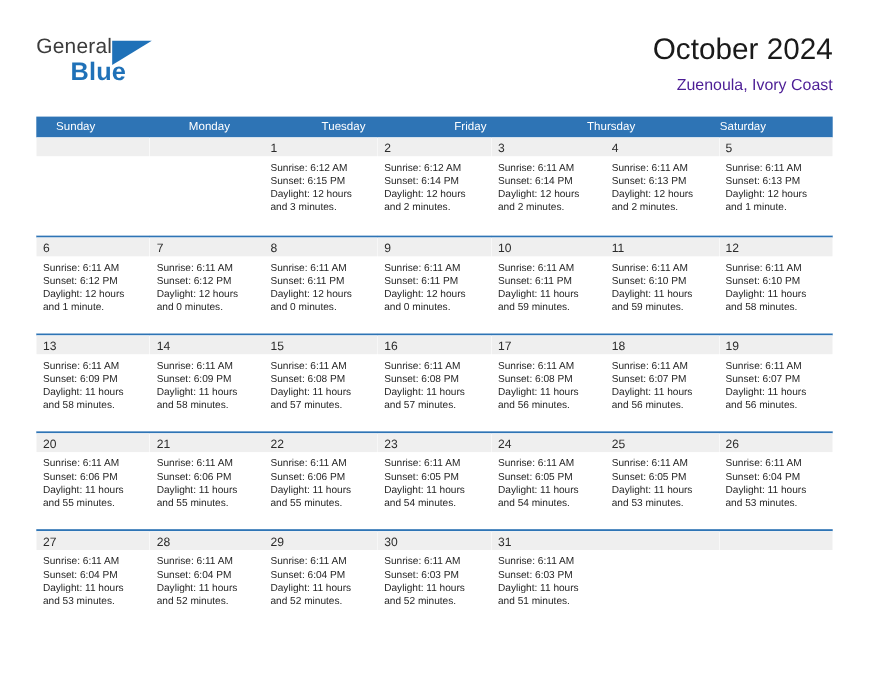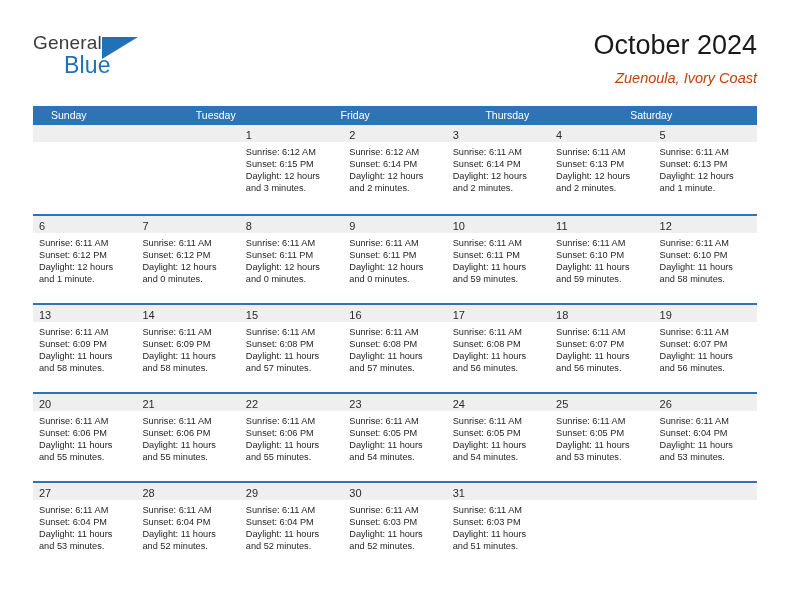--- a/index.html
+++ b/index.html
@@ -48,21 +48,21 @@
     font-weight: 400;
     line-height: 26px;
   }
   .brand-blue {
     position: absolute;
     left: 31px;
     top: 22px;
     font-size: 23px;
     letter-spacing: 0.2px;
     color: #1f71b8;
-    font-weight: 400;
+    font-weight: 700;
     line-height: 26px;
   }
   .brand-tri {
     position: absolute;
     left: 69px;
     top: 7px;
     width: 0;
     height: 0;
     border-left: 36px solid #1f71b8;
     border-bottom: 22px solid transparent;
@@ -76,26 +76,25 @@
   }
   .cal-title {
     font-size: 27px;
     color: #1a1a1a;
     font-weight: 400;
     line-height: 34px;
     white-space: nowrap;
   }
   .cal-subtitle {
     font-size: 14.5px;
-    color: #c2410c;
+    color: #4c1d95;
     font-weight: 400;
     line-height: 22px;
     margin-top: 5px;
     white-space: nowrap;
-    font-style: italic;
   }
 
   
   .calendar {
     position: absolute;
     left: 33px;
     top: 106px;
     width: 724px;
   }
 
@@ -171,20 +170,21 @@
     <div class="title-wrap">
       <div class="cal-title">October 2024</div>
       <div class="cal-subtitle">Zuenoula, Ivory Coast</div>
     </div>
 
   </div>
 
   <div class="calendar">
     <div class="weekday-row" id="weekday-row">
         <div class="weekday">Sunday</div>
+        <div class="weekday">Monday</div>
         <div class="weekday">Tuesday</div>
         <div class="weekday">Friday</div>
         <div class="weekday">Thursday</div>
         <div class="weekday">Saturday</div>
       </div>
     <div id="weeks-container">
         <div class="week-row first">
           <div class="day-cell empty">
             <div class="daynum-band"><span class="daynum"></span></div>
           </div>

